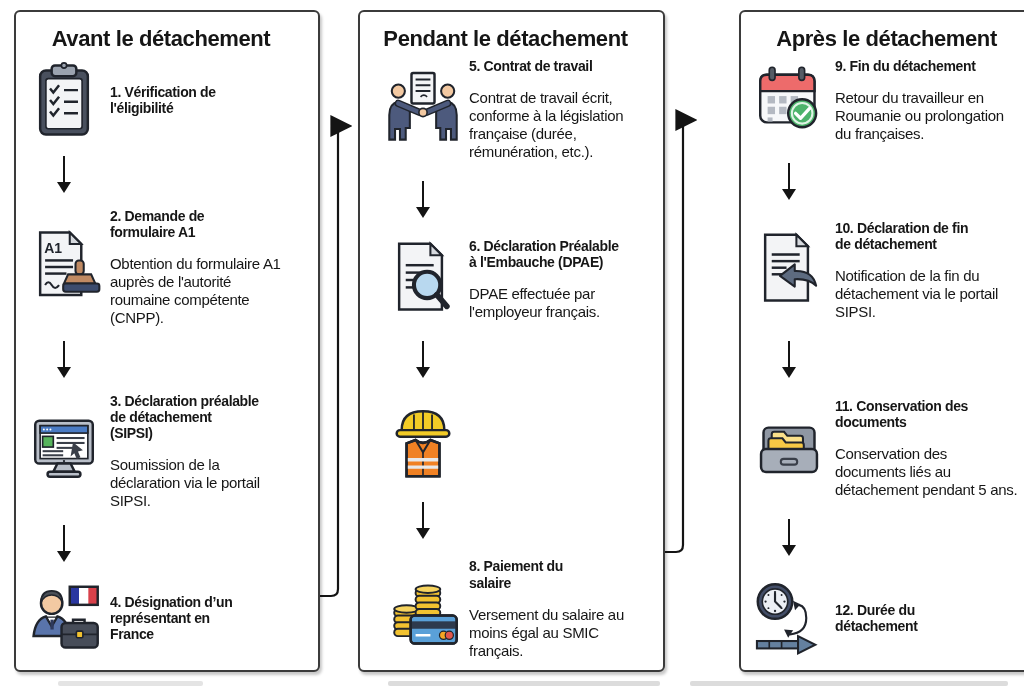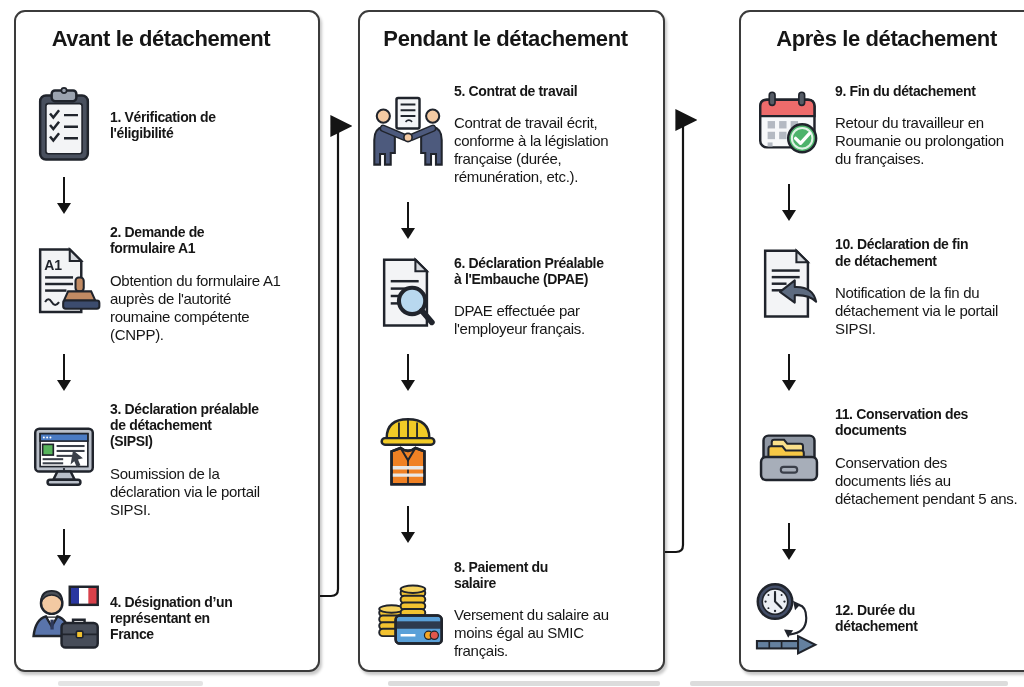--- a/index.html
+++ b/index.html
@@ -4,26 +4,26 @@
 <style>
   * { margin:0; padding:0; box-sizing:border-box; }
   html,body { background:#ffffff; }
   .canvas {
     position:relative; width:1024px; height:687px; background:#ffffff;
     font-family:"Liberation Sans", sans-serif; color:#161616; overflow:hidden;
     letter-spacing:-0.2px;
   }
   .panel {
     position:absolute; top:10px; height:662px; width:307px;
-    background:#ffffff; border:2.5px solid #3b3b3b; border-radius:11px;
+    background:#ffffff; border:2.5px solid #3b3b3b; border-radius:6px;
     box-shadow:2px 3px 3px rgba(0,0,0,0.22);
-    display:flex; flex-direction:column; padding:10px 22px 10px 10px; overflow:hidden;gap:25px;
+    display:flex; flex-direction:column; padding:10px 22px 10px 10px; overflow:hidden;
   }
   .panel-1 { left:14px;  width:306px; }
-  .panel-2 { left:358px; }
+  .panel-2 { left:358px;align-items:center; }
   .panel-3 { left:739px; }
   .panel-header {
     text-align:center; font-size:22px; font-weight:bold; letter-spacing:-0.4px;
     margin:4px 0 6px 0; flex:0 0 auto;
   }
   .steps { flex:1; display:flex; flex-direction:column; justify-content:space-between; }
   .step { display:flex; align-items:center; gap:8px; }
   .icon-box { flex:0 0 76px; display:flex; justify-content:center; align-items:center; }
   .icon-box svg { width:74px; height:84px; }
   .step-text { flex:1; min-width:0; padding-right:2px; }

